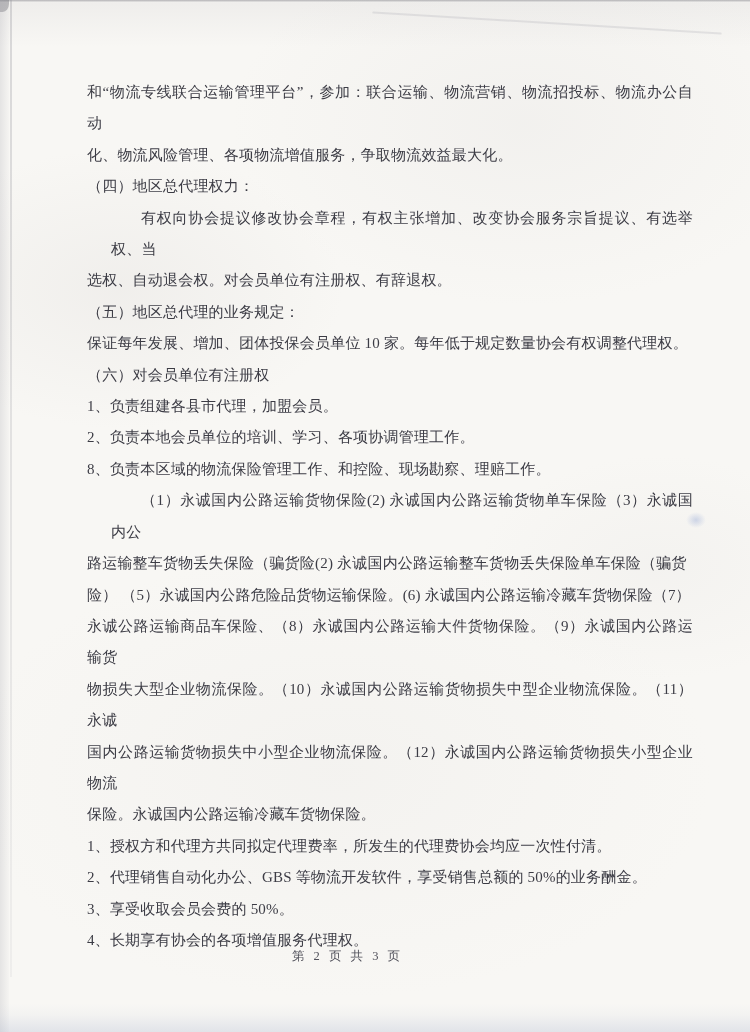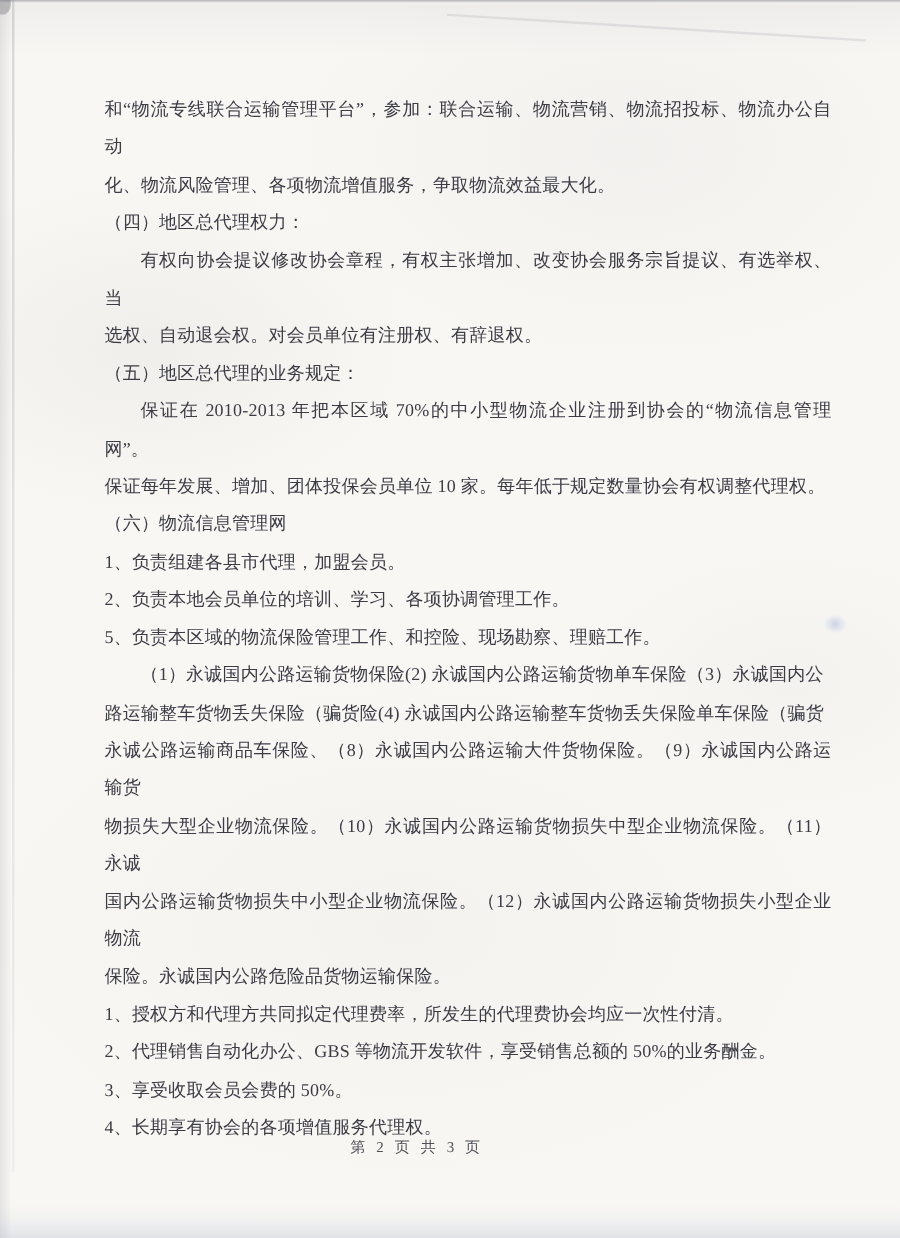--- a/index.html
+++ b/index.html
@@ -66,21 +66,21 @@
   }
   .ln{
     margin:0;
     font-size:15px;
     line-height:31.4px;
     color:var(--ink);
     text-align:justify;
     letter-spacing:0.2px;
     white-space:normal;
   }
-  .ln.indent{ text-indent:30px; }
+  .ln.indent{ text-indent:30px;margin-left:24px; }
   .footer{
     position:absolute;left:0;right:55px;top:948px;
     text-align:center;
     font-size:12.5px;
     letter-spacing:3px;
     color:var(--footer-ink);
   }
 </style>
 </head>
 <body>
@@ -96,32 +96,32 @@
   <div class="tint-bottom"></div>
   <div class="smudge-blue"></div>
 
   <div class="content">
     <p class="ln">和“物流专线联合运输管理平台”，参加：联合运输、物流营销、物流招投标、物流办公自动</p>
     <p class="ln">化、物流风险管理、各项物流增值服务，争取物流效益最大化。</p>
     <p class="ln">（四）地区总代理权力：</p>
     <p class="ln indent">有权向协会提议修改协会章程，有权主张增加、改变协会服务宗旨提议、有选举权、当</p>
     <p class="ln">选权、自动退会权。对会员单位有注册权、有辞退权。</p>
     <p class="ln">（五）地区总代理的业务规定：</p>
-    <p class="ln indent">保证在 2010-2013 年把本区域 70%的中小型物流企业注册到协会的“物流信息管理网”。</p>
     <p class="ln">保证每年发展、增加、团体投保会员单位 10 家。每年低于规定数量协会有权调整代理权。</p>
-    <p class="ln">（六）物流信息管理网</p>
+    <p class="ln">（六）对会员单位有注册权</p>
     <p class="ln">1、负责组建各县市代理，加盟会员。</p>
     <p class="ln">2、负责本地会员单位的培训、学习、各项协调管理工作。</p>
-    <p class="ln">5、负责本区域的物流保险管理工作、和控险、现场勘察、理赔工作。</p>
+    <p class="ln">8、负责本区域的物流保险管理工作、和控险、现场勘察、理赔工作。</p>
     <p class="ln indent">（1）永诚国内公路运输货物保险(2) 永诚国内公路运输货物单车保险（3）永诚国内公</p>
-    <p class="ln">路运输整车货物丢失保险（骗货险(4) 永诚国内公路运输整车货物丢失保险单车保险（骗货</p>
+    <p class="ln">路运输整车货物丢失保险（骗货险(2) 永诚国内公路运输整车货物丢失保险单车保险（骗货</p>
+    <p class="ln">险） （5）永诚国内公路危险品货物运输保险。(6) 永诚国内公路运输冷藏车货物保险（7）</p>
     <p class="ln">永诚公路运输商品车保险、（8）永诚国内公路运输大件货物保险。（9）永诚国内公路运输货</p>
     <p class="ln">物损失大型企业物流保险。（10）永诚国内公路运输货物损失中型企业物流保险。（11）永诚</p>
     <p class="ln">国内公路运输货物损失中小型企业物流保险。（12）永诚国内公路运输货物损失小型企业物流</p>
-    <p class="ln">保险。永诚国内公路危险品货物运输保险。</p>
+    <p class="ln">保险。永诚国内公路运输冷藏车货物保险。</p>
     <p class="ln">1、授权方和代理方共同拟定代理费率，所发生的代理费协会均应一次性付清。</p>
     <p class="ln">2、代理销售自动化办公、GBS 等物流开发软件，享受销售总额的 50%的业务酬金。</p>
     <p class="ln">3、享受收取会员会费的 50%。</p>
     <p class="ln">4、长期享有协会的各项增值服务代理权。</p>
 
   </div>
 
   <div class="footer">第 2 页 共 3 页</div>
 
 </div>

